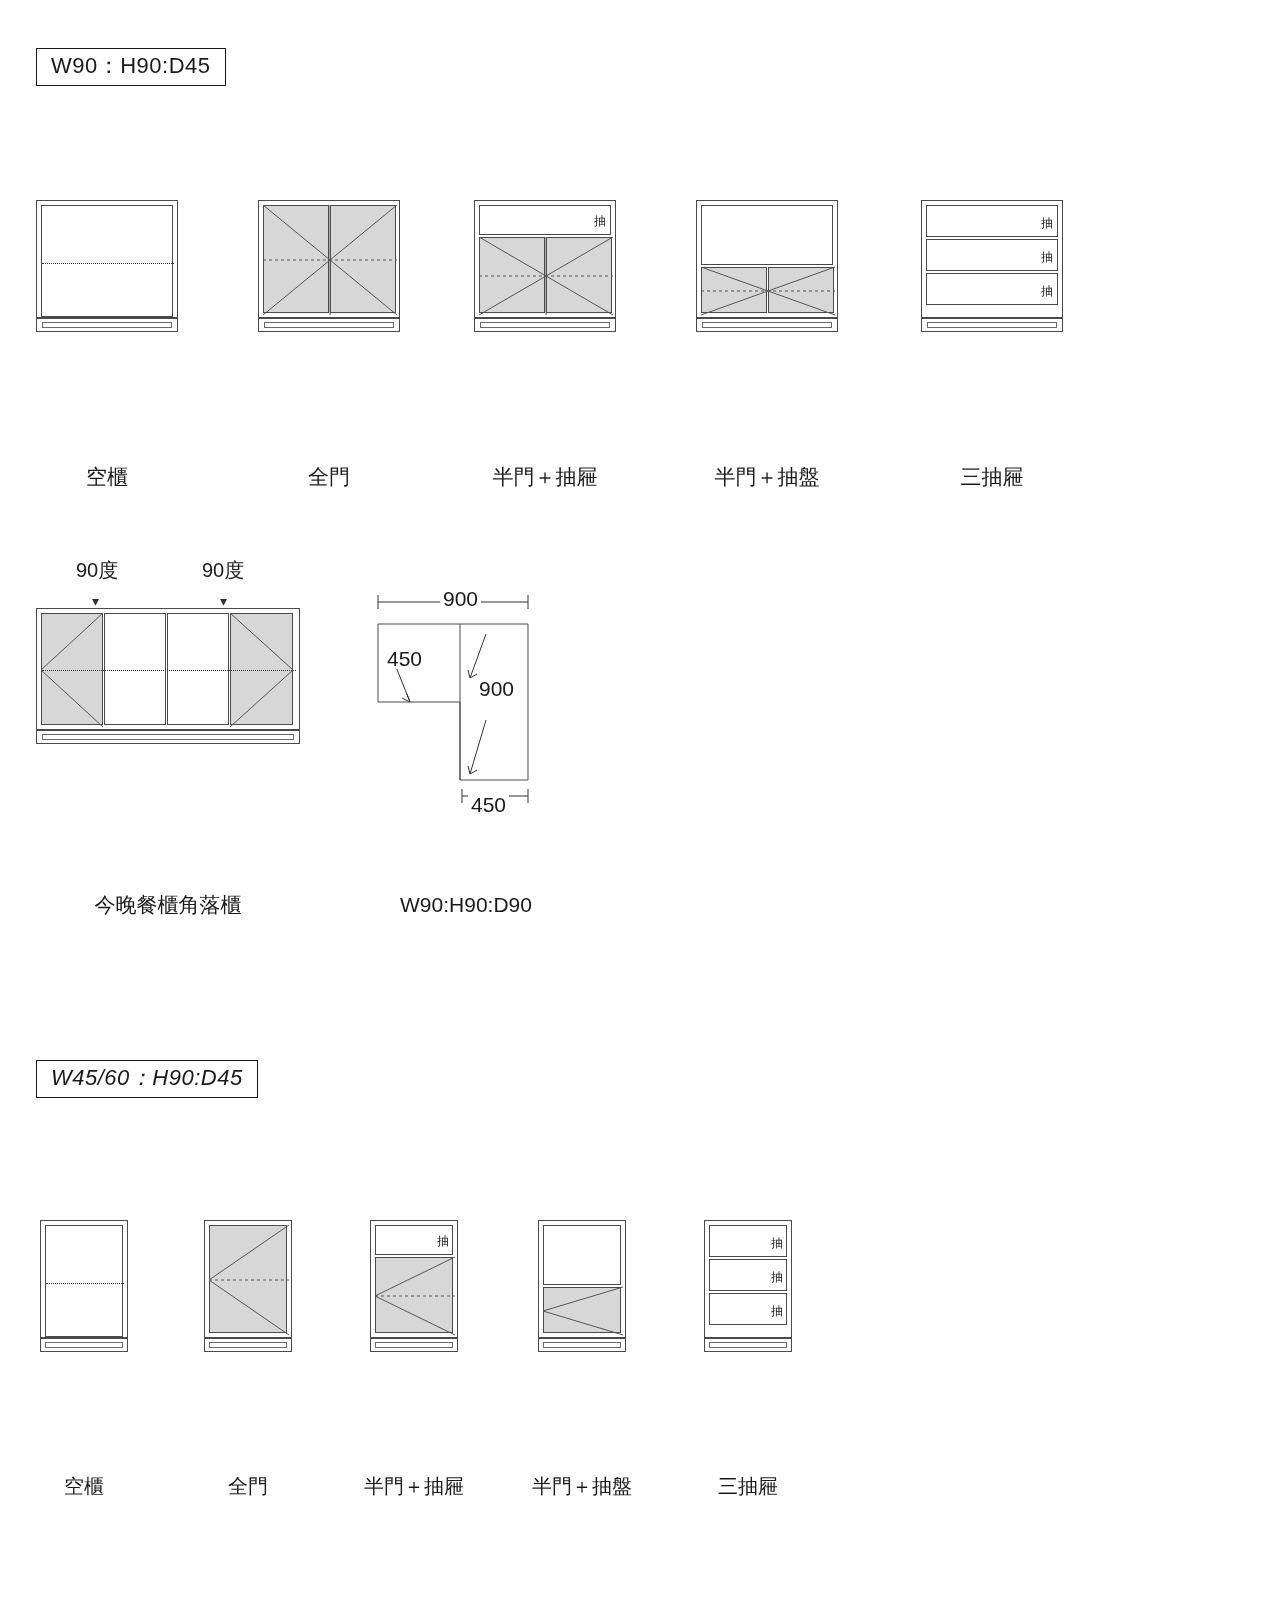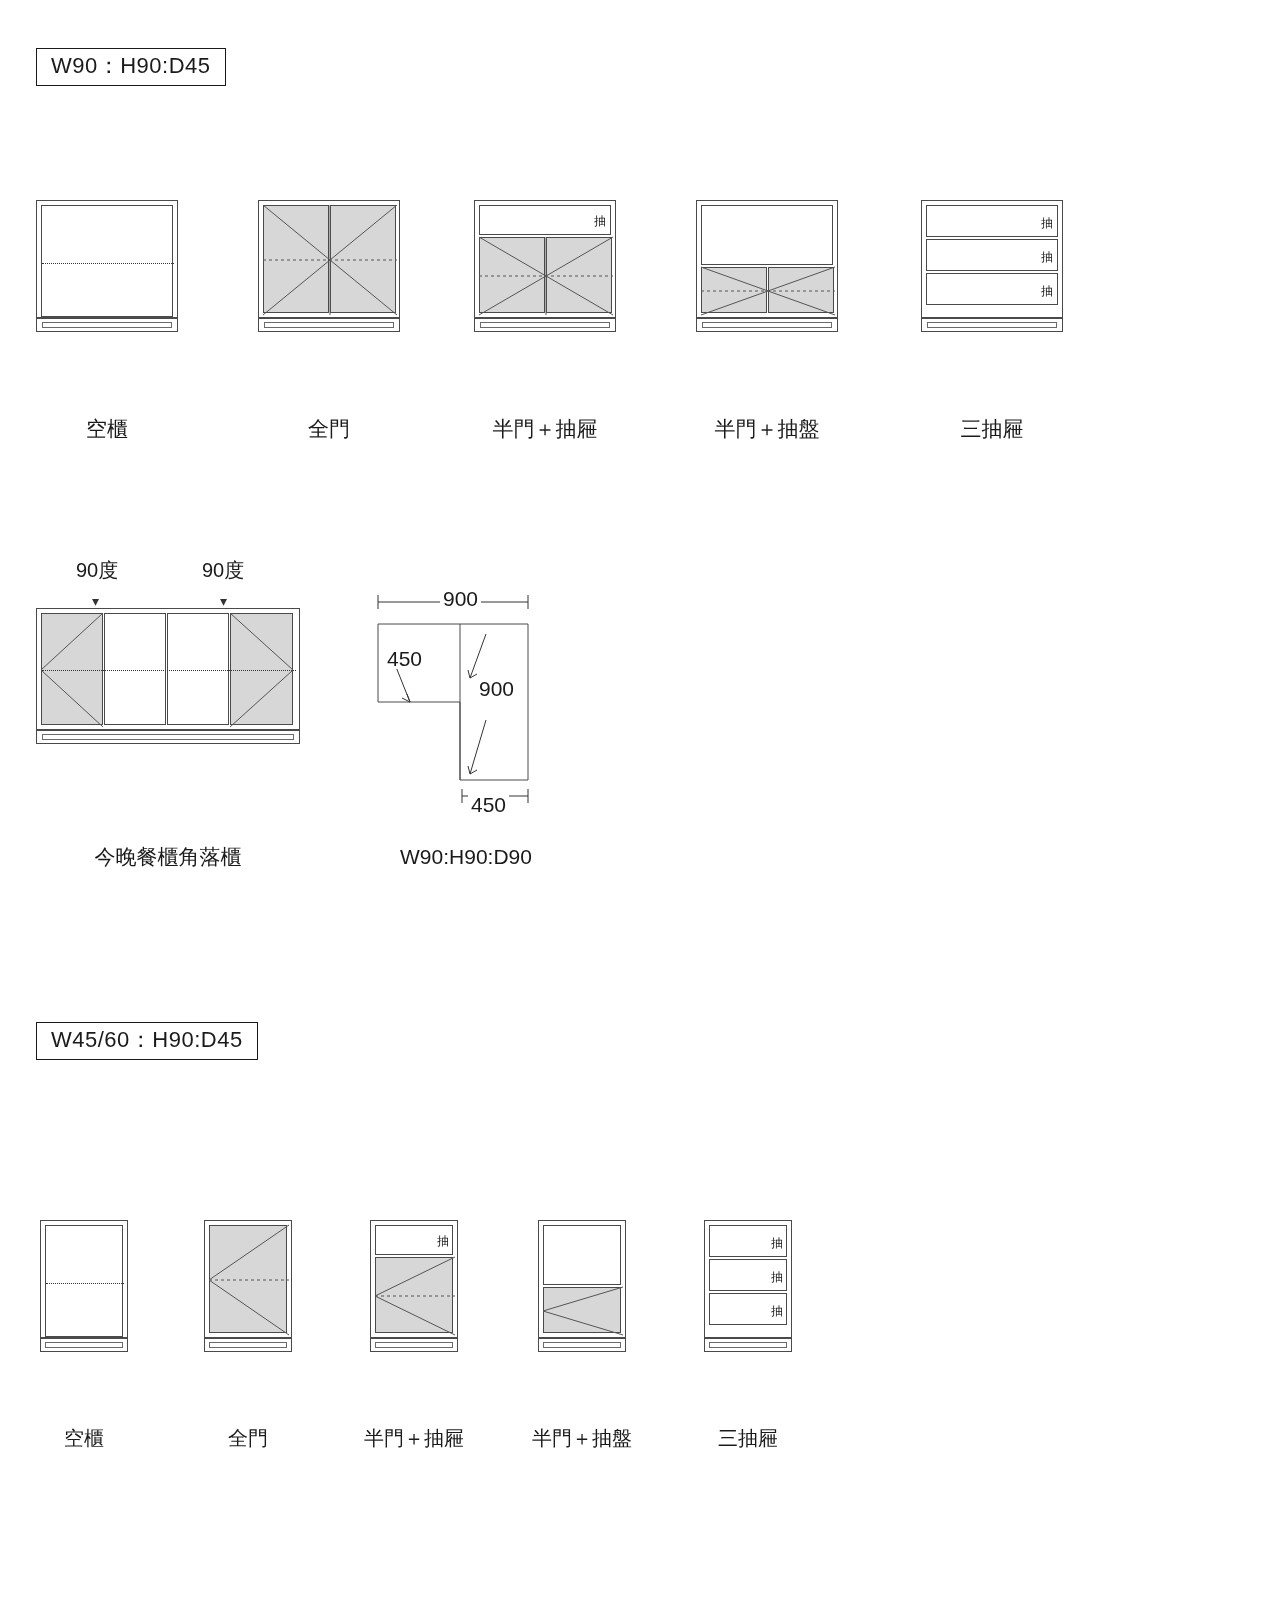--- a/index.html
+++ b/index.html
@@ -97,20 +97,21 @@
     color: #1a1a1a;
   }
 
   
   .caption {
     position: absolute;
     font-size: 21px;
     line-height: 1;
     text-align: center;
     white-space: nowrap;
+    margin-top: 48px;
   }
   .caption-sm {
     font-size: 20px;
   }
 
   
   .angle-label {
     position: absolute;
     font-size: 20px;
     line-height: 1;
@@ -300,21 +301,21 @@
 
 <svg class="dimline" style="left:460px; top:786px;" width="80" height="20" viewBox="0 0 80 20">
   <line x1="2" y1="10" x2="68" y2="10"></line>
   <line x1="2" y1="3" x2="2" y2="17"></line>
   <line x1="68" y1="3" x2="68" y2="17"></line>
 </svg>
 <div class="dim-label" style="left:468px; top:794px;">450</div>
 
 <div class="caption" style="left:376px; top:846px; width:180px;">W90:H90:D90</div>
 
-<div class="section-tag" style="left:36px; top:1022px;">W45/60：H90:D45</div>
+<div class="section-tag" style="left:36px; top:1060px;font-style:italic;">W45/60：H90:D45</div>
 
 <div class="unit" style="left:40px; top:1220px;">
   <div class="cab" style="width:88px; height:118px;">
     <div class="panel open" style="left:4px; top:4px; right:4px; bottom:0px;"></div>
     <div class="shelf" style="left:5px; width:78px; top:62px;"></div>
   </div>
   <div class="plinth" style="top:118px; width:88px; height:14px;">
     <div class="plinth-inset" style="left:4px; right:4px; top:3px; bottom:3px;"></div>
   </div>
 </div>

